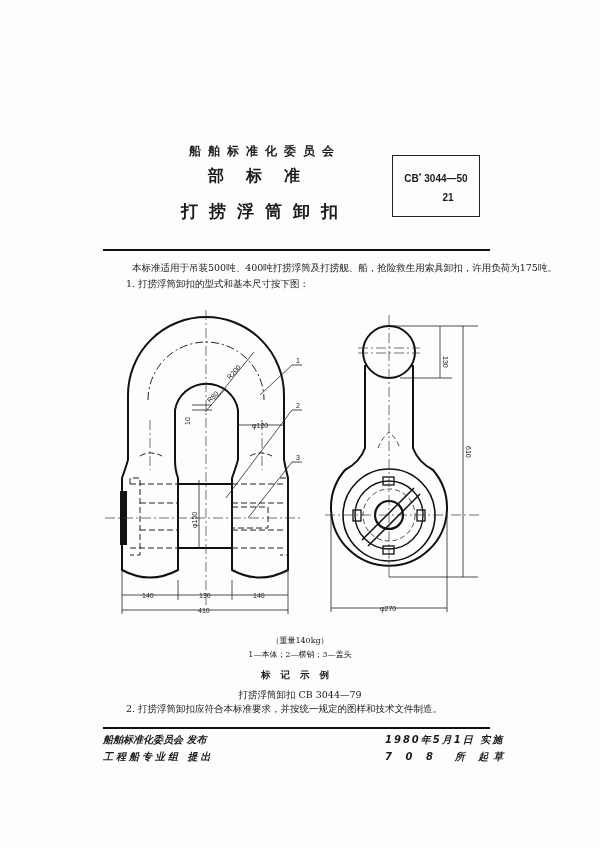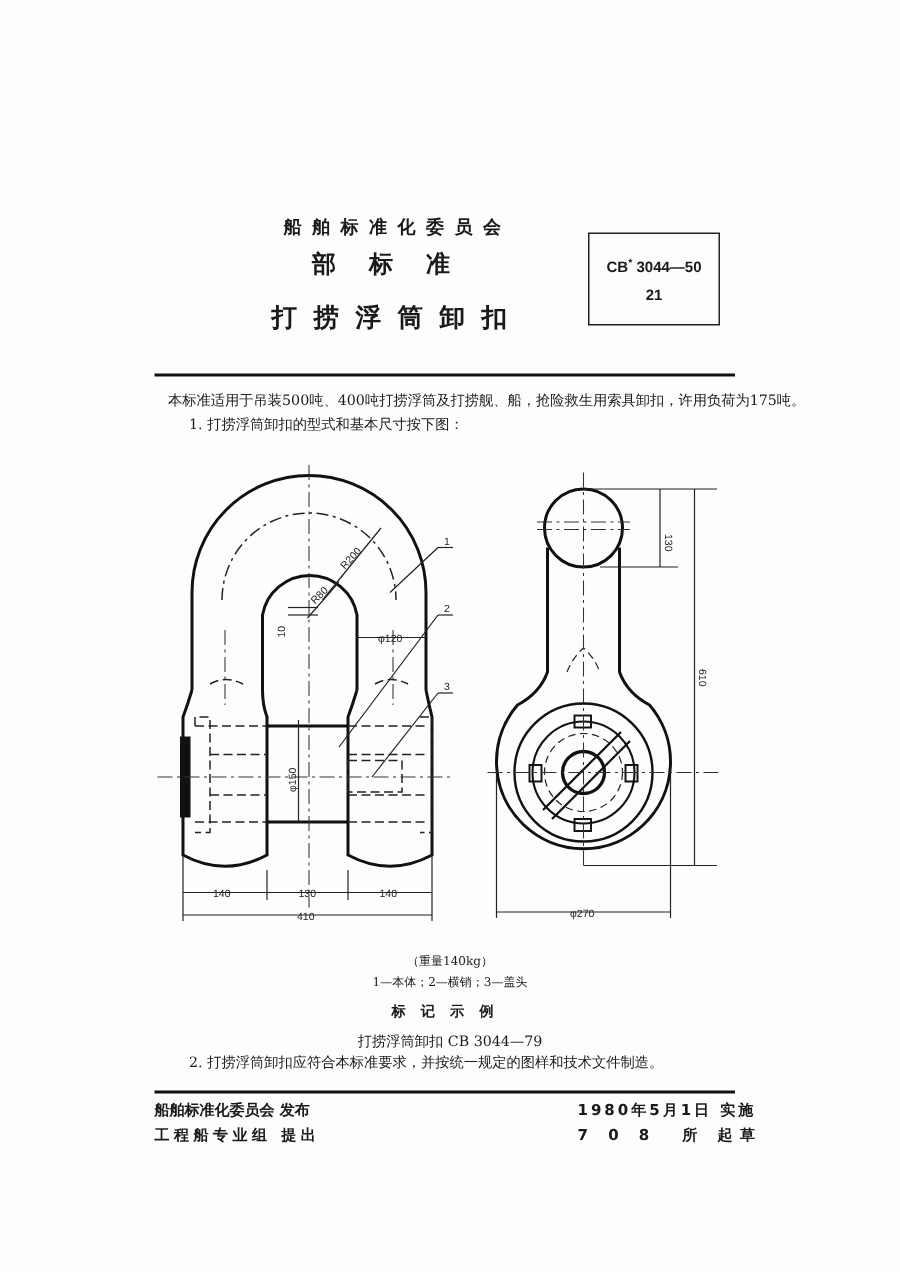--- a/index.html
+++ b/index.html
@@ -7,45 +7,45 @@
     width: 600px; height: 848px; background: #fdfdfb; position: relative;
     font-family: "DejaVu Serif", "Liberation Serif", serif; color: #1a1a1a; overflow: hidden;
   }
   .abs { position: absolute; }
   .hdr-org { left: 150px; top: 143px; width: 230px; text-align: center; font-family: "DejaVu Sans", sans-serif; font-weight: bold; font-size: 12px; letter-spacing: 7px; }
   .hdr-sub { left: 150px; top: 166px; width: 230px; text-align: center; font-family: "DejaVu Sans", sans-serif; font-weight: bold; font-size: 16px; letter-spacing: 22px; }
   .hdr-title { left: 150px; top: 200px; width: 230px; text-align: center; font-family: Liberation Serif, serif; font-weight: bold; font-size: 17px; letter-spacing: 11px; }
   .code-box { left: 392px; top: 155px; width: 86px; height: 60px; border: 1.5px solid #222; }
   .code-main { position: absolute; top: 16px; left: 0; width: 100%; text-align: center; font-family: "Liberation Sans", sans-serif; font-weight: bold; font-size: 10px; }
   .code-main sup { font-size: 7px; }
-  .code-sub { position: absolute; top: 36px; left: 0; width: 100%; text-align: center; font-family: "Liberation Sans", sans-serif; font-weight: bold; font-size: 10px; }
+  .code-sub { position: absolute; top: 36px; left: 12px; width: 100%; text-align: center; font-family: "Liberation Sans", sans-serif; font-weight: bold; font-size: 10px; }
   .rule { left: 103px; width: 387px; height: 2px; background: #111; }
   .p { font-size: 9.5px; line-height: 15px; white-space: nowrap; }
   .center { text-align: center; }
-  .footer { font-family: "DejaVu Sans", sans-serif; font-weight: bold; font-size: 10px; white-space: nowrap; }
+  .footer { font-family: "DejaVu Sans", sans-serif; font-weight: bold; font-size: 10px; white-space: nowrap; font-style: italic; }
   svg text { font-family: "Liberation Sans", sans-serif; font-size: 7px; fill: #222; }
 </style>
 </head>
 <body>
 
 <div class="abs hdr-org">船舶标准化委员会</div>
 <div class="abs hdr-sub">部标准</div>
 <div class="abs hdr-title">打捞浮筒卸扣</div>
 
 <div class="abs code-box">
   <div class="code-main">
     <span>CB</span><sup>*</sup>
     <span>3044—50</span>
   </div>
   <div class="code-sub">21</div>
 </div>
 
 <div class="abs rule" style="top:249px;"></div>
 
-<div class="abs p" style="left:112px; top:260px;">本标准适用于吊装500吨、400吨打捞浮筒及打捞舰、船，抢险救生用索具卸扣，许用负荷为175吨。</div>
+<div class="abs p" style="left:132px; top:260px;">本标准适用于吊装500吨、400吨打捞浮筒及打捞舰、船，抢险救生用索具卸扣，许用负荷为175吨。</div>
 <div class="abs p" style="left:126px; top:276px;">1. 打捞浮筒卸扣的型式和基本尺寸按下图：</div>
 
 <svg class="abs" style="left:0; top:0;" width="600" height="848">
   <g fill="none" stroke="#111" stroke-width="2">
 
     <path d="M128,460 L128,395 A78,78 0 0 1 284,395 L284,460"></path>
 
     <path d="M175,460 L175,410 A32,32 0 0 1 238,410 L238,460"></path>
 
     <path d="M128,460 Q125,470 122,478 L122,570 Q150,585 178,570 L178,478 Q175,470 175,460"></path>

